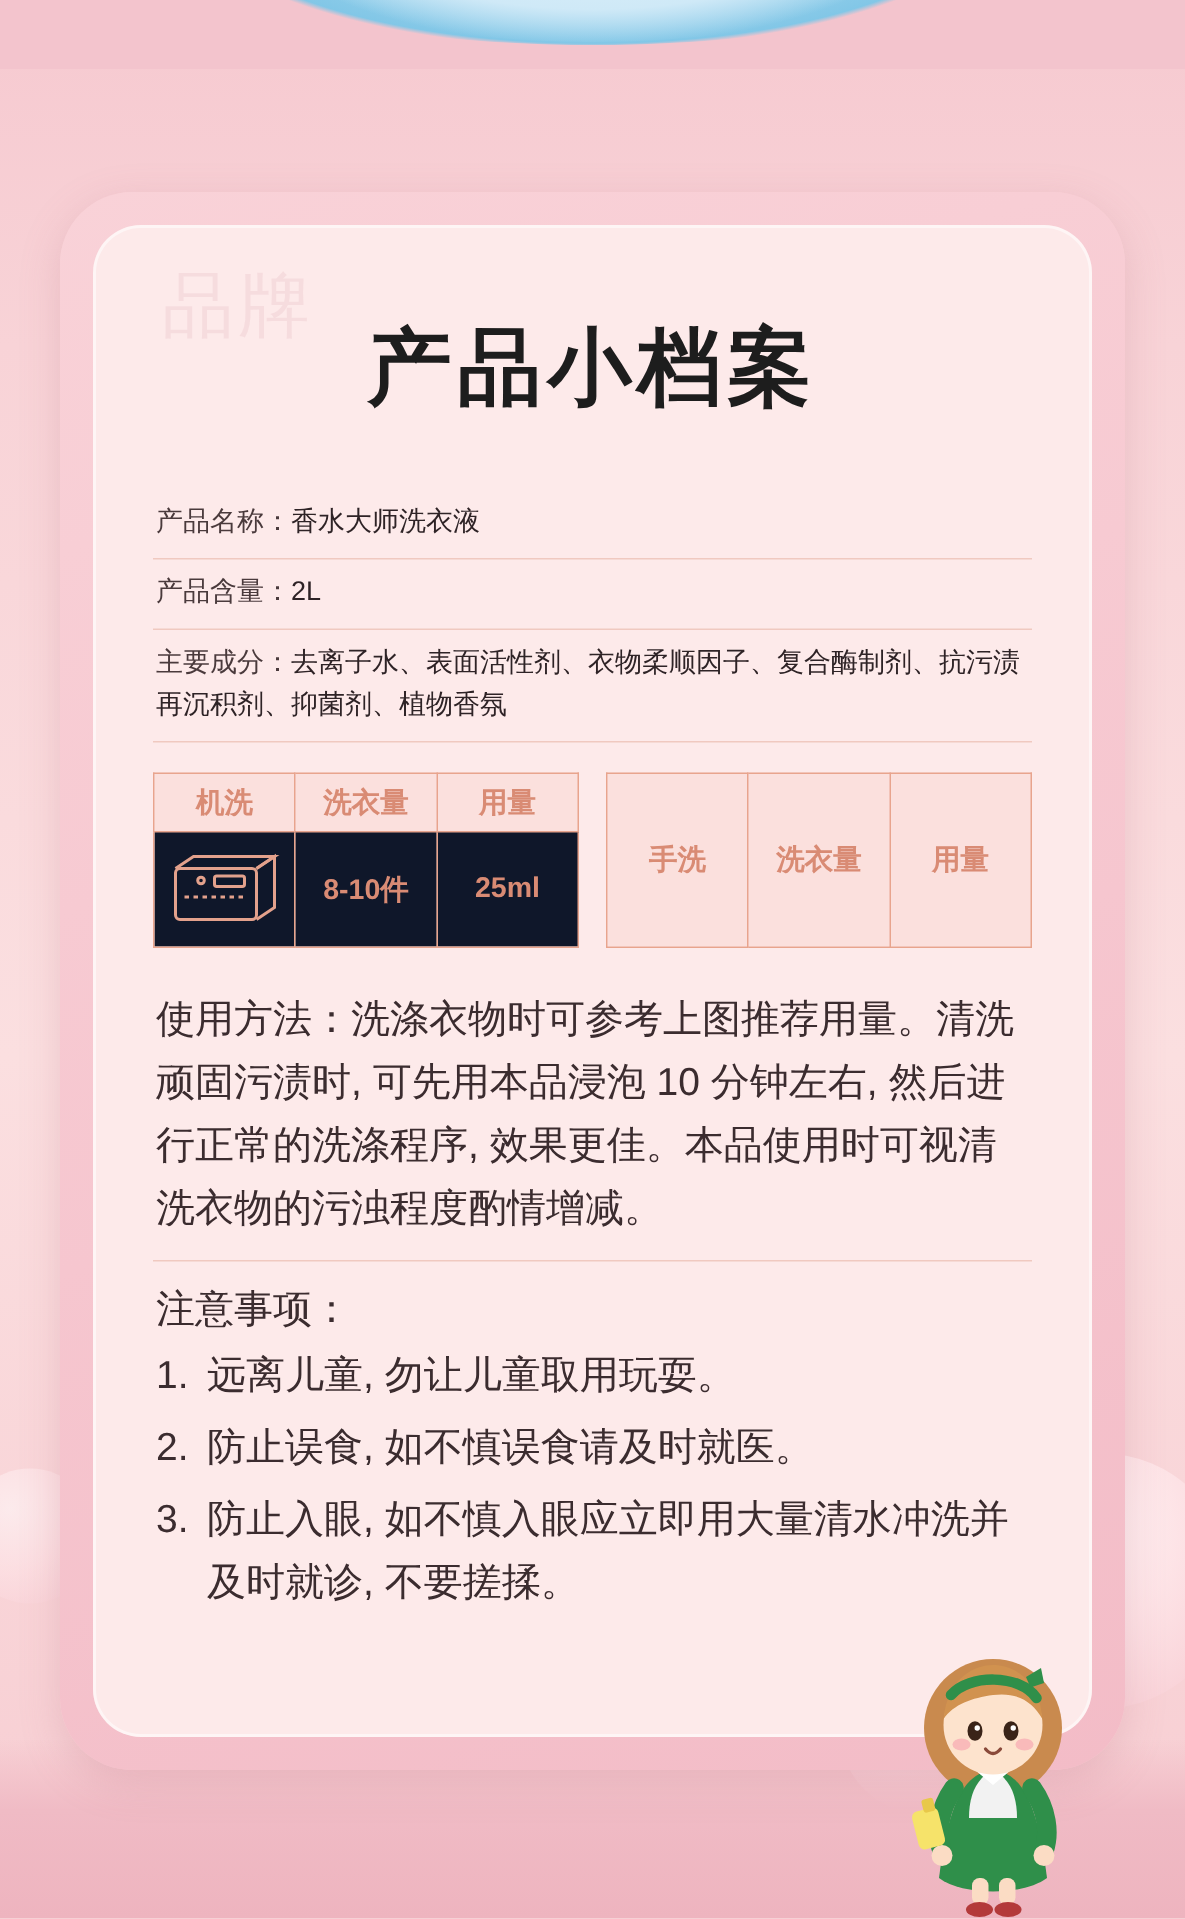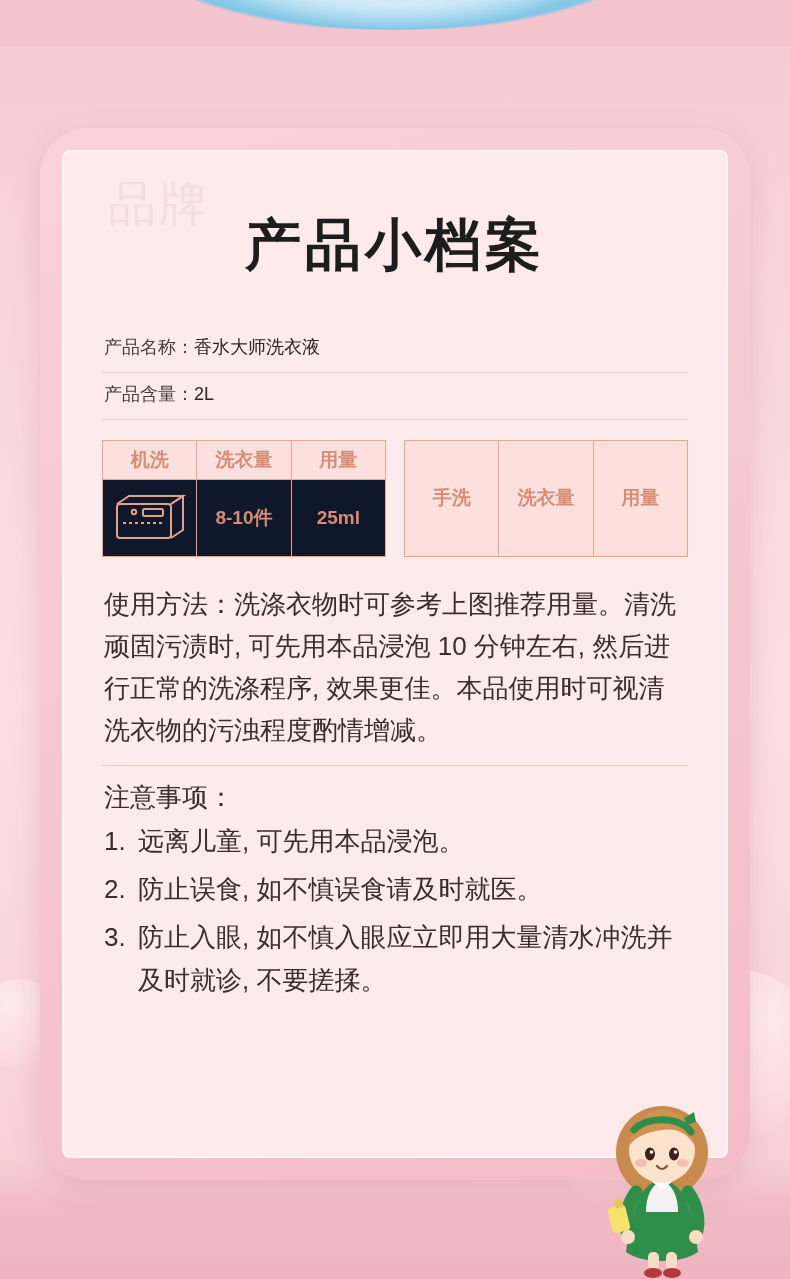--- a/index.html
+++ b/index.html
@@ -77,21 +77,21 @@
     border-radius: 48px;
     background: linear-gradient(160deg, #f9d2d8 0%, #f6c6cf 55%, #f3bcc7 100%);
     box-shadow: 0 8px 26px rgba(190, 120, 135, .25);
   }
   .card-inner {
     position: absolute;
     left: 22px;
     top: 22px;
     right: 22px;
     bottom: 22px;
-    border-radius: 8px;
+    border-radius: 32px;
     background: #fdeaea;
     box-shadow: inset 0 0 0 2px rgba(255,255,255,.5);
     overflow: hidden;
   }
   .card-watermark {
     position: absolute;
     left: 46px;
     top: 22px;
     font-size: 48px;
     color: rgba(214, 160, 170, .18);
@@ -217,20 +217,23 @@
       <div class="title">产品小档案</div>
 
       <div class="row">
         <span class="label">产品名称：</span><span class="value">香水大师洗衣液</span>
       </div>
 
       <div class="row">
         <span class="label">产品含量：</span><span class="value">2L</span>
       </div>
 
+      <div class="row">
+        <span class="label">主要成分：</span><span class="value">去离子水、表面活性剂、衣物柔顺因子、复合酶制剂、抗污渍再沉积剂、抑菌剂、植物香氛</span>
+      </div>
 
       <div class="tables">
 
         <table class="dose-table">
           <tbody>
               <tr>
             <th>机洗</th>
             <th>洗衣量</th>
             <th>用量</th>
           </tr>
@@ -264,21 +267,21 @@
       </div>
 
       <div class="section">
         <span>使用方法：</span><span>洗涤衣物时可参考上图推荐用量。清洗顽固污渍时, 可先用本品浸泡 10 分钟左右, 然后进行正常的洗涤程序, 效果更佳。本品使用时可视清洗衣物的污浊程度酌情增减。</span>
       </div>
 
       <div class="notice-title">注意事项：</div>
       <ul class="notice-list">
         <li>
           <span class="num">1.</span>
-          <span>远离儿童, 可先用本品浸泡。</span>
+          <span>远离儿童, 勿让儿童取用玩耍。</span>
         </li>
         <li>
           <span class="num">2.</span>
           <span>防止误食, 如不慎误食请及时就医。</span>
         </li>
         <li>
           <span class="num">3.</span>
           <span>防止入眼, 如不慎入眼应立即用大量清水冲洗并及时就诊, 不要搓揉。</span>
         </li>
       </ul>

